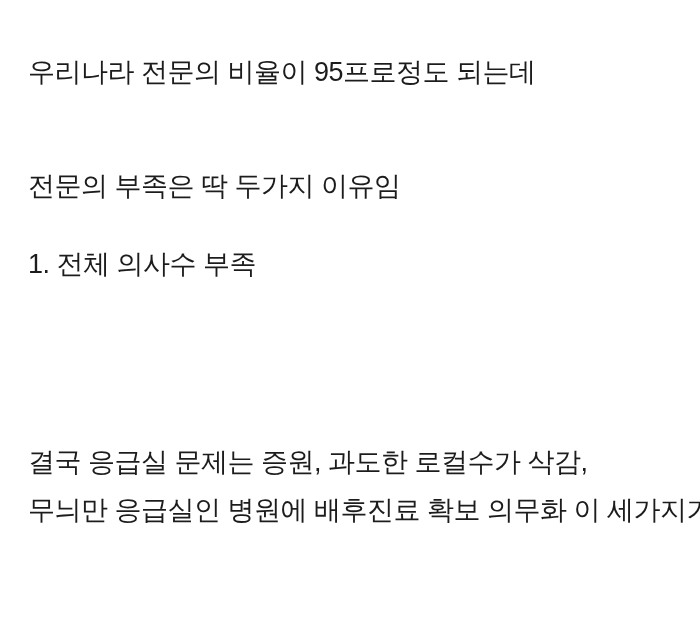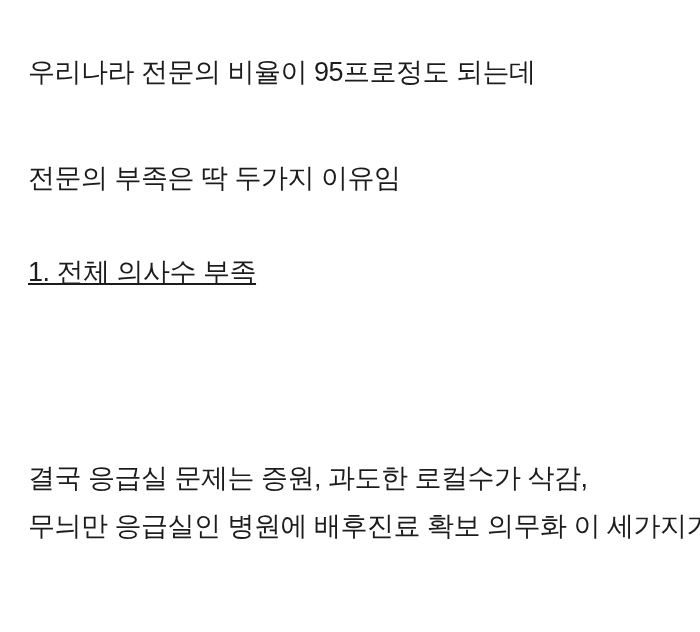--- a/index.html
+++ b/index.html
@@ -22,24 +22,24 @@
     right: 24px;
   }
   .post-line {
     font-size: 27px;
     line-height: 48px;
     letter-spacing: -0.5px;
     font-weight: 400;
     white-space: nowrap;
   }
   .para-1 { top: 48px; }
-  .para-2 { top: 154px; }
-  .para-3 { top: 248px; text-decoration: underline; }
+  .para-2 { top: 162px; }
+  .para-3 { top: 240px; }
   .para-4 { top: 310px; }
-  .para-5 { top: 454px; }
+  .para-5 { top: 438px; }
 </style>
 </head>
 <body>
 
 <div class="screen" style="--bg-color: #ffffff; --text-color: #1c1c1c;">
 
   <div class="para para-1">
     <div class="post-line">우리나라 전문의 비율이 95프로정도 되는데</div>
   </div>
 

